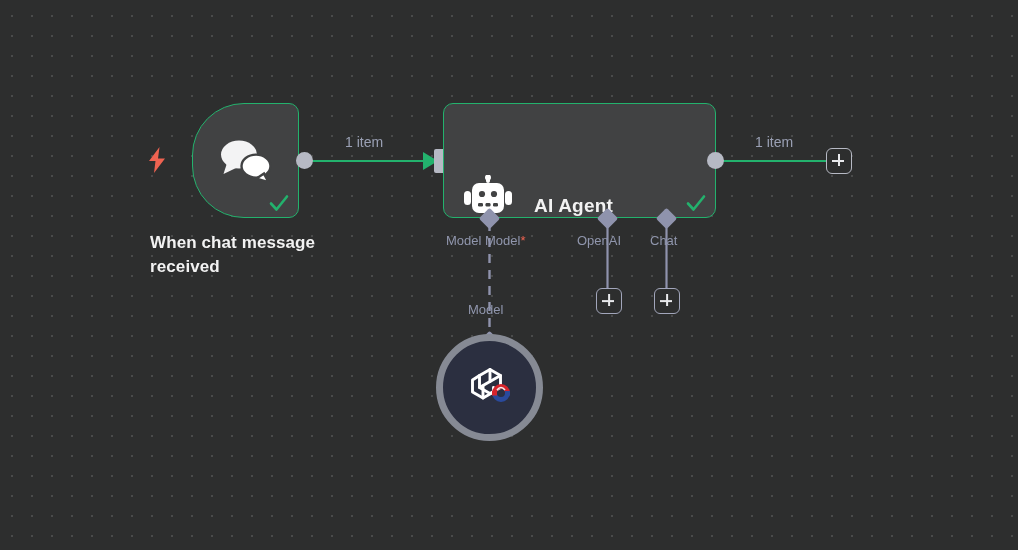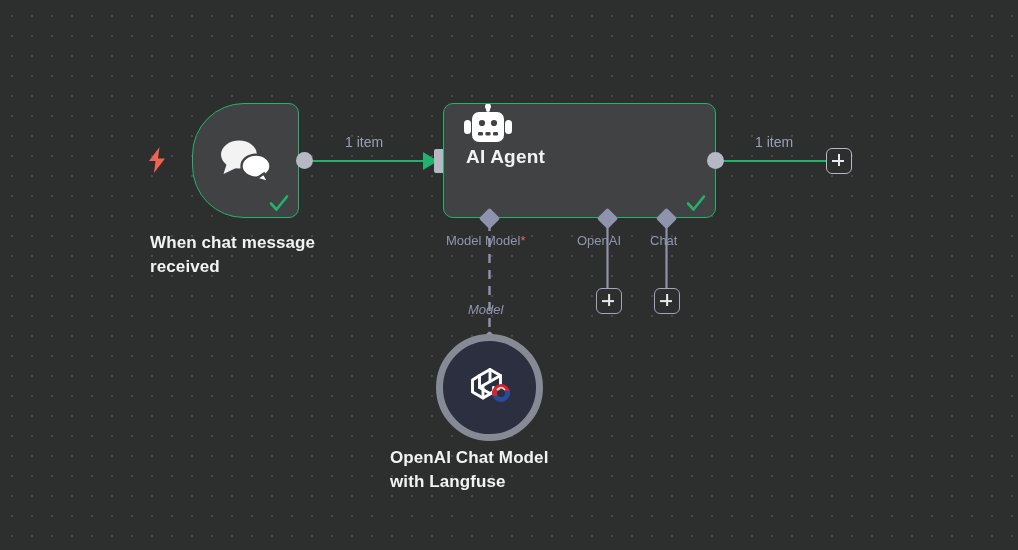--- a/index.html
+++ b/index.html
@@ -70,22 +70,21 @@
 
   
   #agent-node {
     position: absolute;
     left: 443px; top: 103px;
     width: 273px; height: 115px;
     background: #414243;
     border: 1.6px solid #23b26d;
     border-radius: 10px;
     display: flex;
-    align-items: flex-start;
-    flex-direction: column;
+    align-items: flex-end;
   }
   #agent-icon {
     width: 48px; height: 42px;
     margin-left: 20px;
     flex: 0 0 auto;
   }
   #agent-title {
     margin-left: 22px;
     color: #f2f2f2;
     font-size: 19px;
@@ -126,21 +125,21 @@
 
   .port-label {
     position: absolute;
     color: #9096ad;
     font-size: 13px;
     white-space: nowrap;
   }
   #label-chatmodel { left: 446px; top: 233px; }
   #label-memory    { left: 577px; top: 233px; }
   #label-tool      { left: 650px; top: 233px; }
-  #label-model     { left: 468px; top: 302px; font-style: italic; }
+  #label-model     { left: 468px; top: 302px; }
   .req-star { color: #ef6351; }
 
   
   .plus-btn {
     position: absolute;
     width: 26px; height: 26px;
     border: 1.6px solid #a2a6bb;
     border-radius: 6px;
     background: #2d2e2e;
   }
@@ -307,16 +306,14 @@
           <path d="M28 31 a9 9 0 0 1 18 0 l-5 0 a4 4 0 0 0 -8 0 Z" fill="#d7242c"></path>
           <path d="M28 31 a9 9 0 0 0 18 0 l-5 0 a4 4 0 0 1 -8 0 Z" fill="#2a4a9c"></path>
           <rect x="28" y="29" width="5" height="4.5" fill="#d7242c"></rect>
           <rect x="41" y="29" width="5" height="4.5" fill="#2a4a9c"></rect>
           <path d="M33 28 q4 -5 8 0" fill="none" stroke="#f0f0f0" stroke-width="1.6"></path>
         </g>
       </svg>
     </div>
   </div>
 
-  <div class="node-label" id="openai-label">OpenAI Chat Model
-with Langfuse</div>
 
 </div>
 
 </body></html>

